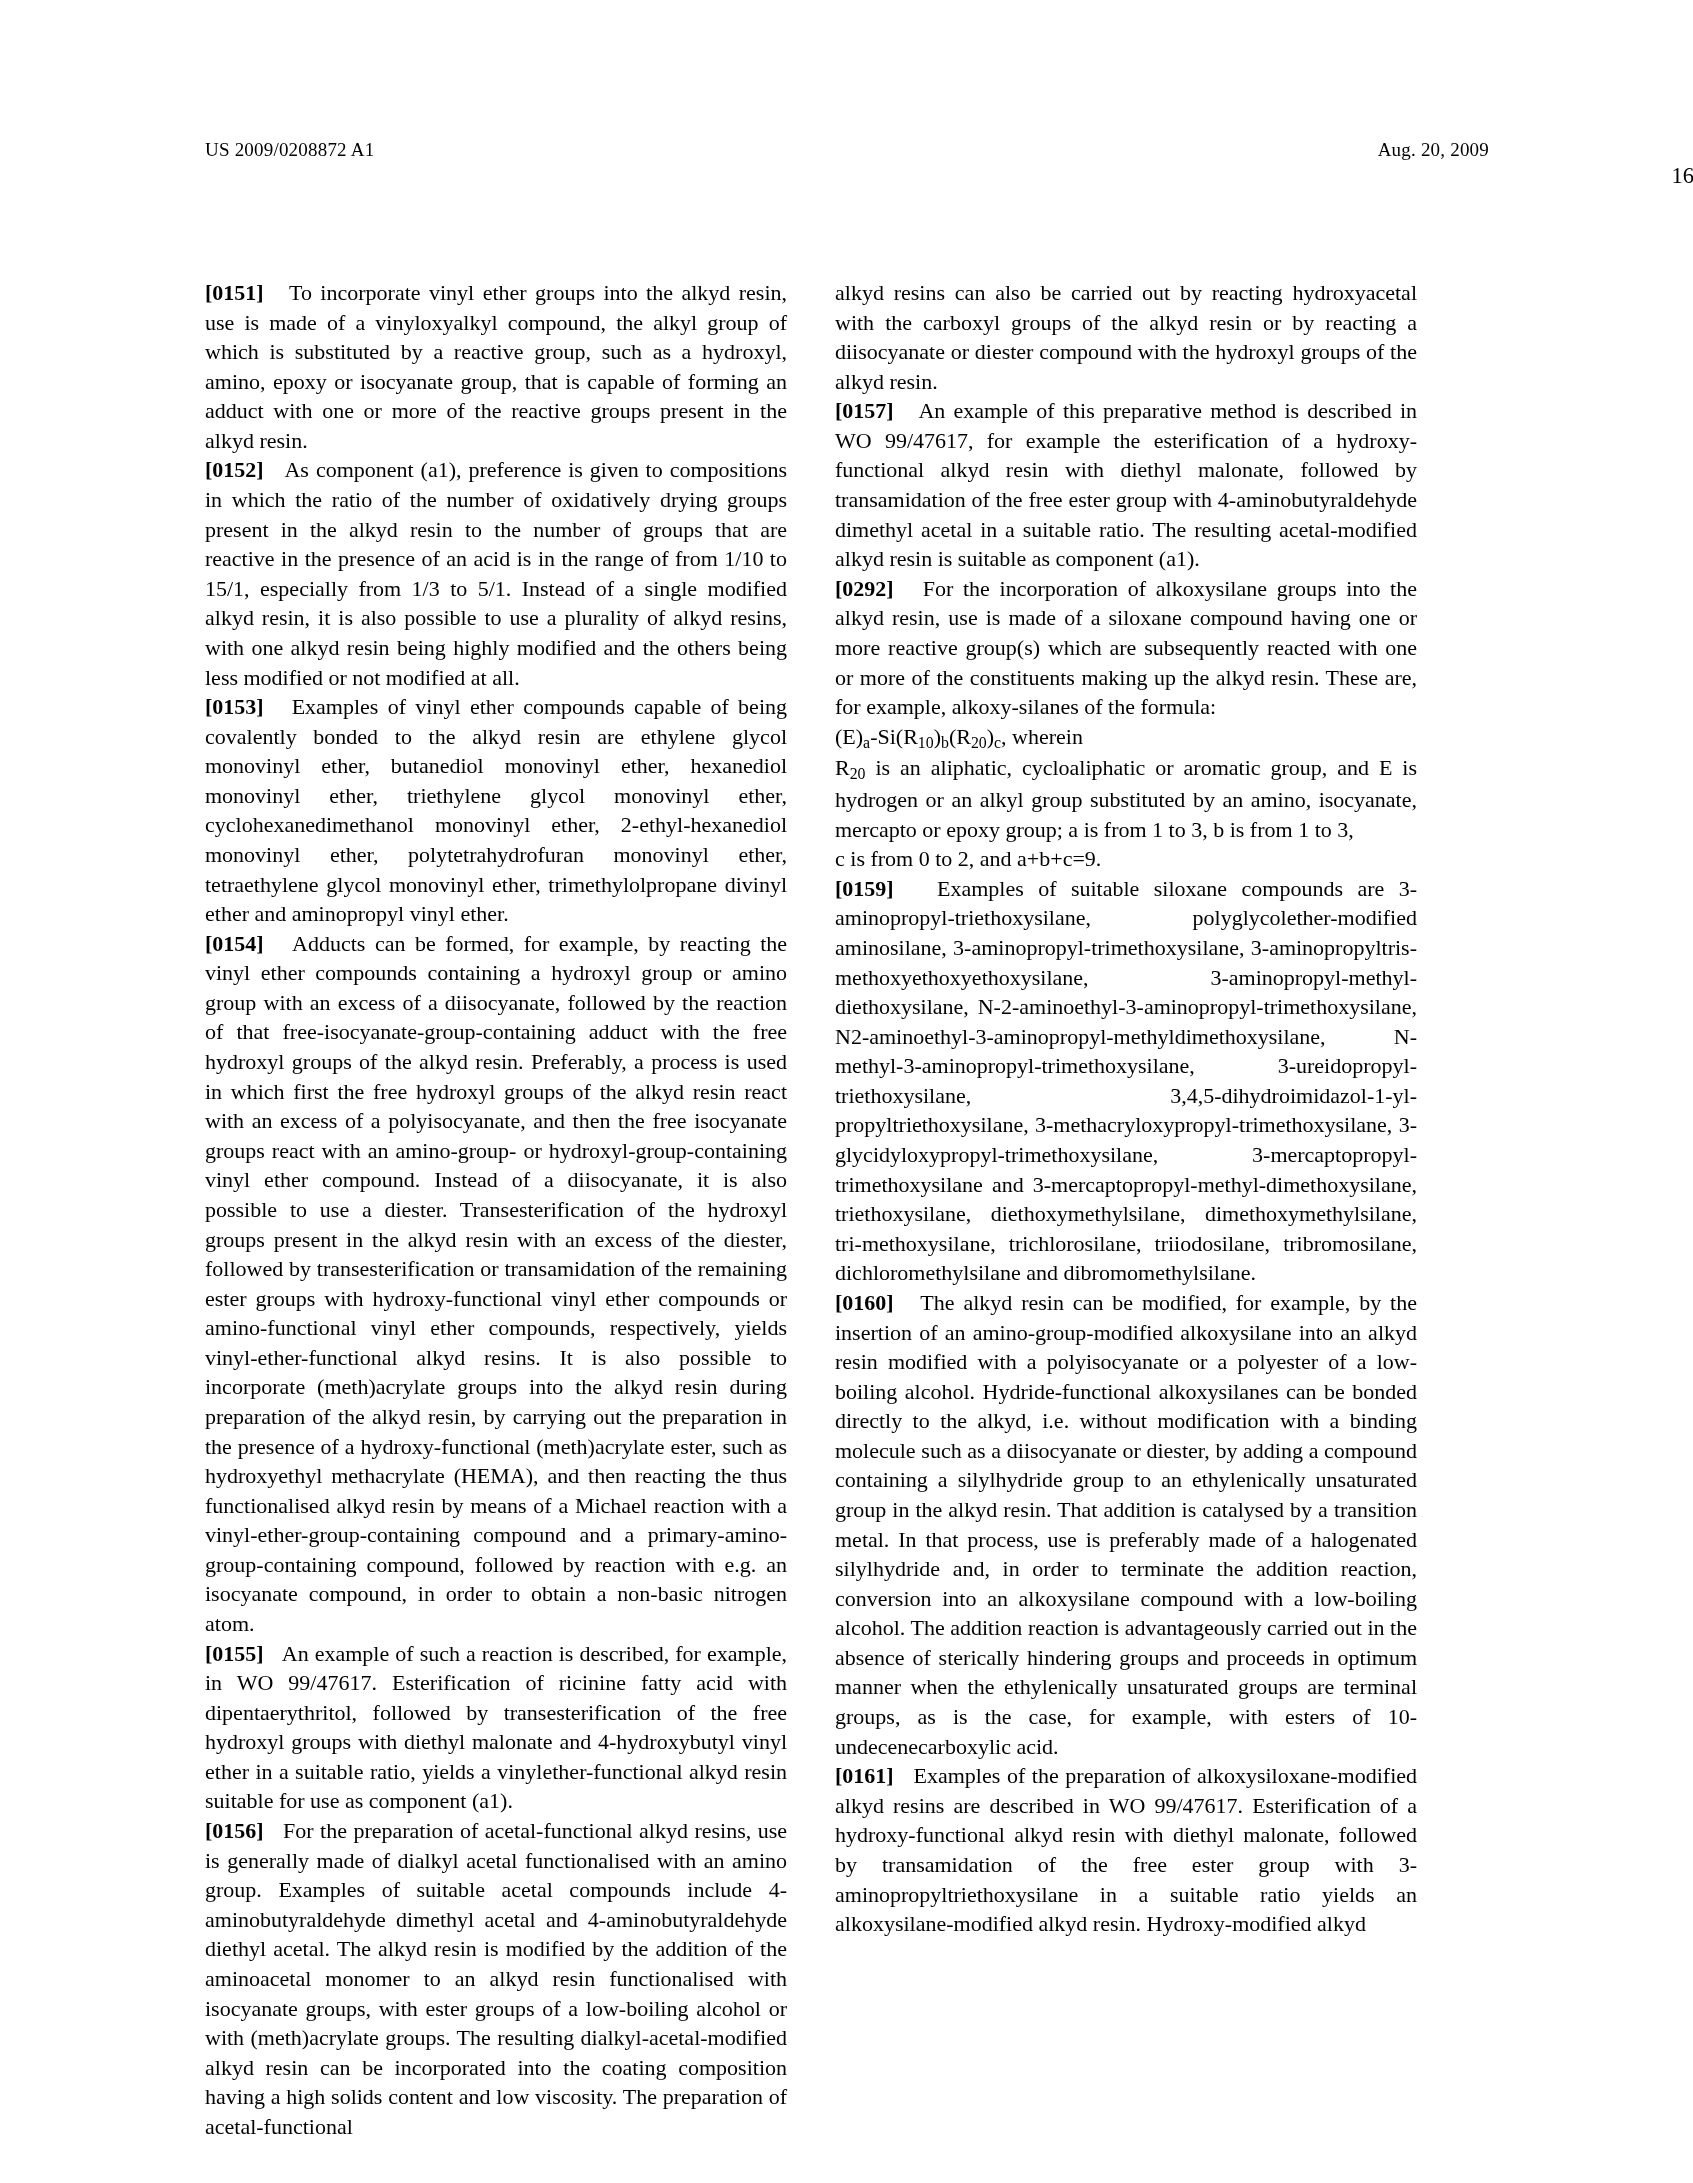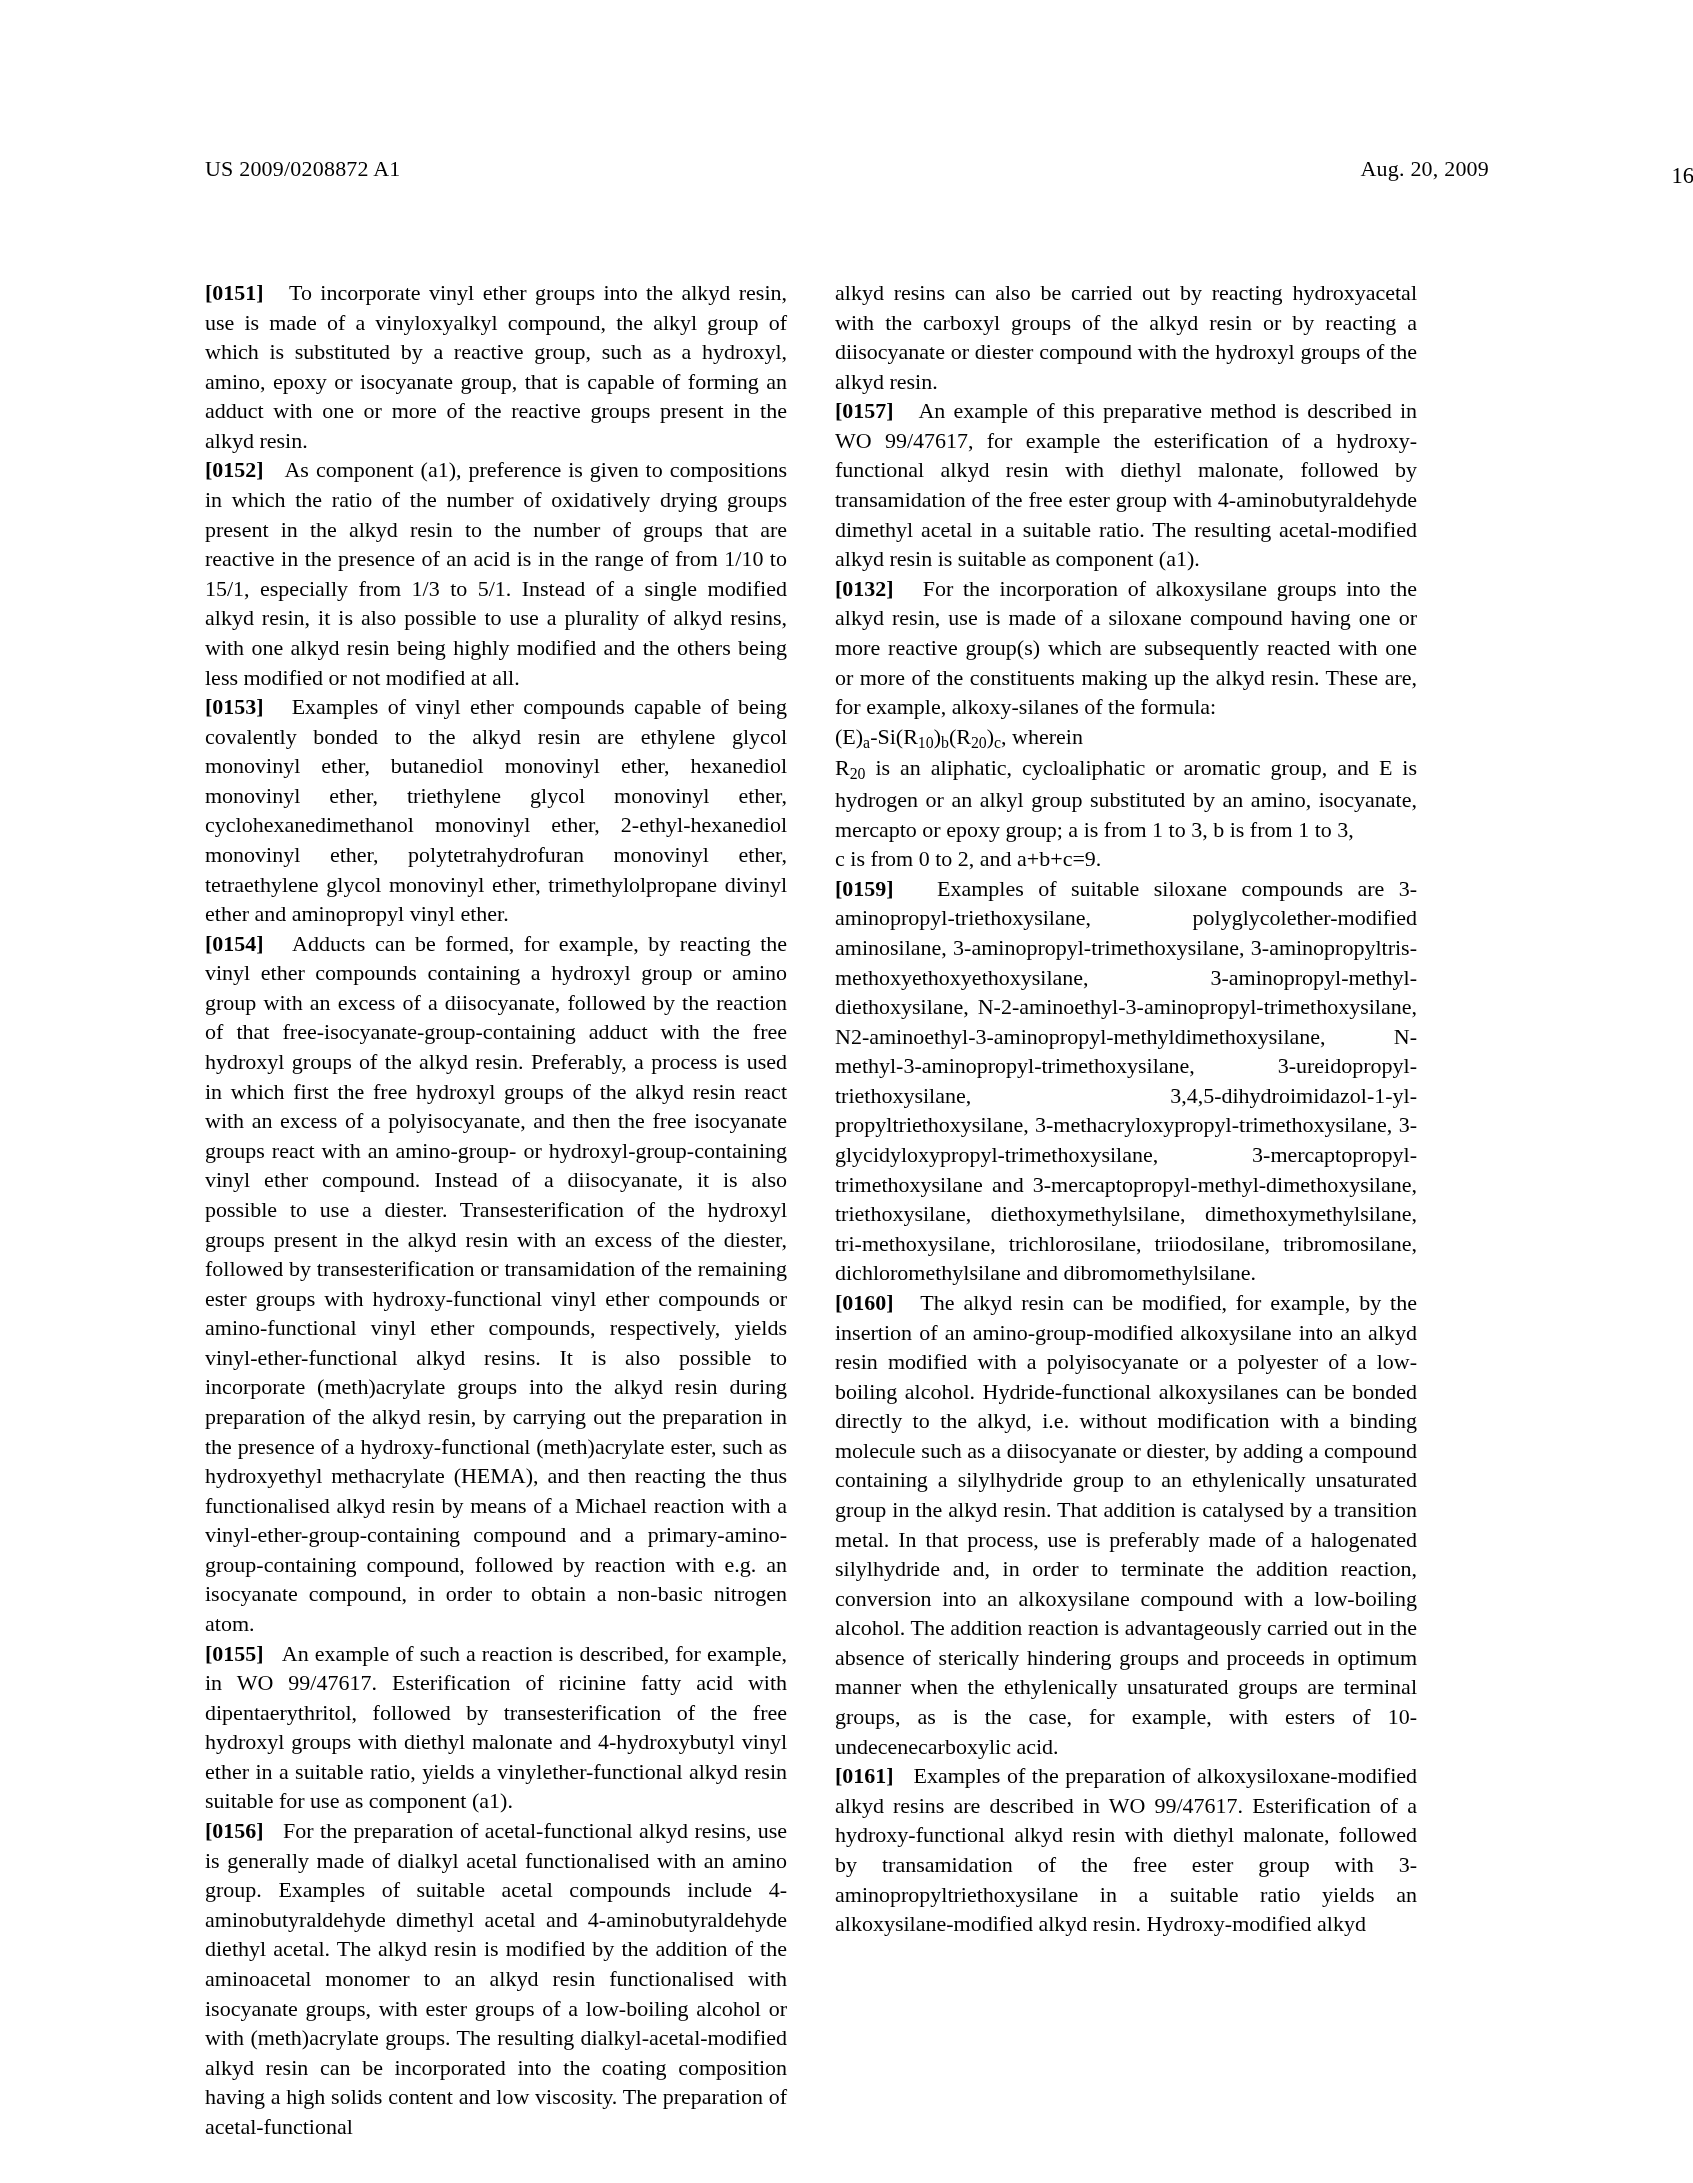--- a/index.html
+++ b/index.html
@@ -17,23 +17,22 @@
     box-sizing: border-box;
   }
   .header {
     position: absolute;
     top: 139px;
     left: 205px;
     right: 205px;
     display: flex;
     justify-content: space-between;
     align-items: flex-start;
-    font-size: 22px;
+    font-size: 19px;
     letter-spacing: 0.2px;
-    margin-top: 17px;
   }
   .header .pubnum { white-space: nowrap; }
   .header .pubdate { white-space: nowrap; }
   .pagenum {
     position: absolute;
     top: 163px;
     left: 0;
     width: 100%;
     text-align: right;
     font-size: 22.5px;
@@ -83,21 +82,21 @@
         <p><span class="para-num">[0151]</span>&nbsp;&nbsp;&nbsp;<span>To incorporate vinyl ether groups into the alkyd resin, use is made of a vinyloxyalkyl compound, the alkyl group of which is substituted by a reactive group, such as a hydroxyl, amino, epoxy or isocyanate group, that is capable of forming an adduct with one or more of the reactive groups present in the alkyd resin.</span></p>
         <p><span class="para-num">[0152]</span>&nbsp;&nbsp;&nbsp;<span>As component (a1), preference is given to compositions in which the ratio of the number of oxidatively drying groups present in the alkyd resin to the number of groups that are reactive in the presence of an acid is in the range of from 1/10 to 15/1, especially from 1/3 to 5/1. Instead of a single modified alkyd resin, it is also possible to use a plurality of alkyd resins, with one alkyd resin being highly modified and the others being less modified or not modified at all.</span></p>
         <p><span class="para-num">[0153]</span>&nbsp;&nbsp;&nbsp;<span>Examples of vinyl ether compounds capable of being covalently bonded to the alkyd resin are ethylene glycol monovinyl ether, butanediol monovinyl ether, hexanediol monovinyl ether, triethylene glycol monovinyl ether, cyclohexanedimethanol monovinyl ether, 2-ethyl-hexanediol monovinyl ether, polytetrahydrofuran monovinyl ether, tetraethylene glycol monovinyl ether, trimethylolpropane divinyl ether and aminopropyl vinyl ether.</span></p>
         <p><span class="para-num">[0154]</span>&nbsp;&nbsp;&nbsp;<span>Adducts can be formed, for example, by reacting the vinyl ether compounds containing a hydroxyl group or amino group with an excess of a diisocyanate, followed by the reaction of that free-isocyanate-group-containing adduct with the free hydroxyl groups of the alkyd resin. Preferably, a process is used in which first the free hydroxyl groups of the alkyd resin react with an excess of a polyisocyanate, and then the free isocyanate groups react with an amino-group- or hydroxyl-group-containing vinyl ether compound. Instead of a diisocyanate, it is also possible to use a diester. Transesterification of the hydroxyl groups present in the alkyd resin with an excess of the diester, followed by transesterification or transamidation of the remaining ester groups with hydroxy-functional vinyl ether compounds or amino-functional vinyl ether compounds, respectively, yields vinyl-ether-functional alkyd resins. It is also possible to incorporate (meth)acrylate groups into the alkyd resin during preparation of the alkyd resin, by carrying out the preparation in the presence of a hydroxy-functional (meth)acrylate ester, such as hydroxyethyl methacrylate (HEMA), and then reacting the thus functionalised alkyd resin by means of a Michael reaction with a vinyl-ether-group-containing compound and a primary-amino-group-containing compound, followed by reaction with e.g. an isocyanate compound, in order to obtain a non-basic nitrogen atom.</span></p>
         <p><span class="para-num">[0155]</span>&nbsp;&nbsp;&nbsp;<span>An example of such a reaction is described, for example, in WO 99/47617. Esterification of ricinine fatty acid with dipentaerythritol, followed by transesterification of the free hydroxyl groups with diethyl malonate and 4-hydroxybutyl vinyl ether in a suitable ratio, yields a vinylether-functional alkyd resin suitable for use as component (a1).</span></p>
         <p><span class="para-num">[0156]</span>&nbsp;&nbsp;&nbsp;<span>For the preparation of acetal-functional alkyd resins, use is generally made of dialkyl acetal functionalised with an amino group. Examples of suitable acetal compounds include 4-aminobutyraldehyde dimethyl acetal and 4-aminobutyraldehyde diethyl acetal. The alkyd resin is modified by the addition of the aminoacetal monomer to an alkyd resin functionalised with isocyanate groups, with ester groups of a low-boiling alcohol or with (meth)acrylate groups. The resulting dialkyl-acetal-modified alkyd resin can be incorporated into the coating composition having a high solids content and low viscosity. The preparation of acetal-functional</span></p>
       </div>
     <div class="col" id="col-right">
         <p><span>alkyd resins can also be carried out by reacting hydroxyacetal with the carboxyl groups of the alkyd resin or by reacting a diisocyanate or diester compound with the hydroxyl groups of the alkyd resin.</span></p>
         <p><span class="para-num">[0157]</span>&nbsp;&nbsp;&nbsp;<span>An example of this preparative method is described in WO 99/47617, for example the esterification of a hydroxy-functional alkyd resin with diethyl malonate, followed by transamidation of the free ester group with 4-aminobutyraldehyde dimethyl acetal in a suitable ratio. The resulting acetal-modified alkyd resin is suitable as component (a1).</span></p>
-        <p><span class="para-num">[0132]</span>&nbsp;&nbsp;&nbsp;<span>For the incorporation of alkoxysilane groups into the alkyd resin, use is made of a siloxane compound having one or more reactive group(s) which are subsequently reacted with one or more of the constituents making up the alkyd resin. These are, for example, alkoxy-silanes of the formula:</span></p>
+        <p><span class="para-num">[0292]</span>&nbsp;&nbsp;&nbsp;<span>For the incorporation of alkoxysilane groups into the alkyd resin, use is made of a siloxane compound having one or more reactive group(s) which are subsequently reacted with one or more of the constituents making up the alkyd resin. These are, for example, alkoxy-silanes of the formula:</span></p>
         <p><span>(E)<sub>a</sub>-Si(R<sub>10</sub>)<sub>b</sub>(R<sub>20</sub>)<sub>c</sub>, wherein</span></p>
         <p><span>R<sub>20</sub> is an aliphatic, cycloaliphatic or aromatic group, and E is hydrogen or an alkyl group substituted by an amino, isocyanate, mercapto or epoxy group; a is from 1 to 3, b is from 1 to 3,</span></p>
         <p><span>c is from 0 to 2, and a+b+c=9.</span></p>
         <p><span class="para-num">[0159]</span>&nbsp;&nbsp;&nbsp;<span>Examples of suitable siloxane compounds are 3-aminopropyl-triethoxysilane, polyglycolether-modified aminosilane, 3-aminopropyl-trimethoxysilane, 3-aminopropyltris-methoxyethoxyethoxysilane, 3-aminopropyl-methyl-diethoxysilane, N-2-aminoethyl-3-aminopropyl-trimethoxysilane, N2-aminoethyl-3-aminopropyl-methyldimethoxysilane, N-methyl-3-aminopropyl-trimethoxysilane, 3-ureidopropyl-triethoxysilane, 3,4,5-dihydroimidazol-1-yl-propyltriethoxysilane, 3-methacryloxypropyl-trimethoxysilane, 3-glycidyloxypropyl-trimethoxysilane, 3-mercaptopropyl-trimethoxysilane and 3-mercaptopropyl-methyl-dimethoxysilane, triethoxysilane, diethoxymethylsilane, dimethoxymethylsilane, tri-methoxysilane, trichlorosilane, triiodosilane, tribromosilane, dichloromethylsilane and dibromomethylsilane.</span></p>
         <p><span class="para-num">[0160]</span>&nbsp;&nbsp;&nbsp;<span>The alkyd resin can be modified, for example, by the insertion of an amino-group-modified alkoxysilane into an alkyd resin modified with a polyisocyanate or a polyester of a low-boiling alcohol. Hydride-functional alkoxysilanes can be bonded directly to the alkyd, i.e. without modification with a binding molecule such as a diisocyanate or diester, by adding a compound containing a silylhydride group to an ethylenically unsaturated group in the alkyd resin. That addition is catalysed by a transition metal. In that process, use is preferably made of a halogenated silylhydride and, in order to terminate the addition reaction, conversion into an alkoxysilane compound with a low-boiling alcohol. The addition reaction is advantageously carried out in the absence of sterically hindering groups and proceeds in optimum manner when the ethylenically unsaturated groups are terminal groups, as is the case, for example, with esters of 10-undecenecarboxylic acid.</span></p>
         <p><span class="para-num">[0161]</span>&nbsp;&nbsp;&nbsp;<span>Examples of the preparation of alkoxysiloxane-modified alkyd resins are described in WO 99/47617. Esterification of a hydroxy-functional alkyd resin with diethyl malonate, followed by transamidation of the free ester group with 3-aminopropyltriethoxysilane in a suitable ratio yields an alkoxysilane-modified alkyd resin. Hydroxy-modified alkyd</span></p>
       </div>
   </div>
 
 </div>

